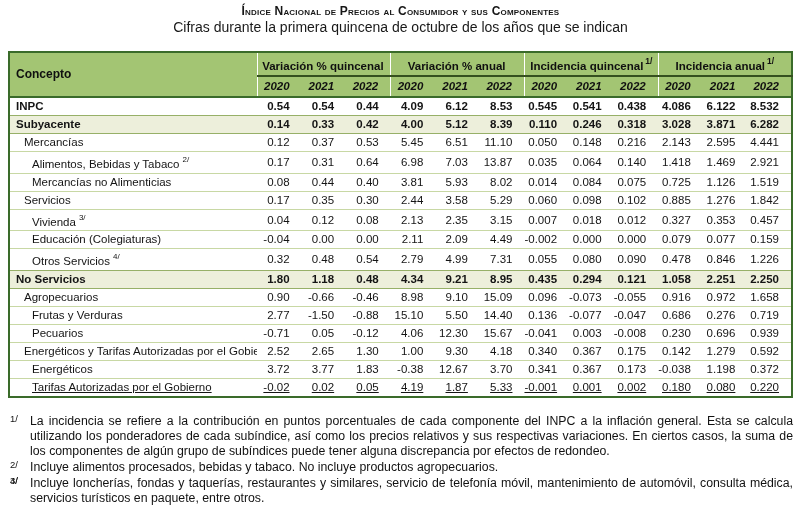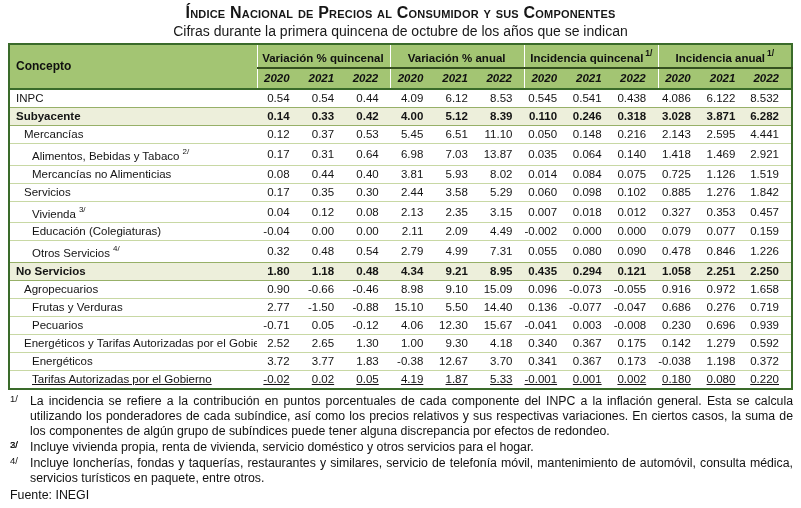--- a/index.html
+++ b/index.html
@@ -11,28 +11,28 @@
     --highlight-separator:#97B068;
   }
   *{box-sizing:border-box;margin:0;padding:0;}
   html,body{background:#ffffff;}
   body{
     width:801px;height:508px;overflow:hidden;
     font-family:"Liberation Sans","DejaVu Sans",sans-serif;
     color:#111;padding-top:4px;
   }
   .page-title{
-    text-align:center;font-weight:bold;font-size:16px;
+    text-align:center;font-weight:bold;font-size:12px;
     font-variant:small-caps;letter-spacing:.2px;color:#161616;
   }
   .page-subtitle{
     text-align:center;font-size:14px;color:#191919;margin-top:1px;margin-bottom:3px;
   }
   table.inpc{
-    width:785px;margin:4px 8px;border-collapse:collapse;table-layout:fixed;
+    width:785px;margin:16px 8px;border-collapse:collapse;table-layout:fixed;
     border:2px solid var(--table-border);
   }
   col.concept-col{width:248px;}
   thead th{
     background:var(--header-green);font-weight:bold;font-size:11.5px;color:#101010;
   }
   th.th-concept{
     text-align:left;vertical-align:middle;padding:2px 2px 2px 6px;
     font-size:12px;border-bottom:2px solid var(--table-border);
   }
@@ -50,21 +50,21 @@
   tbody td{
     font-size:11.5px;padding:2px 0;line-height:13px;
     border-bottom:1px solid var(--row-separator);color:#141414;
     white-space:nowrap;overflow:hidden;
   }
   tbody td.val{text-align:right;padding-right:12px;}
   tbody td.concept{text-align:left;}
   td.indent-0{padding-left:6px;}
   td.indent-1{padding-left:14px;}
   td.indent-2{padding-left:22px;}
-  tr.bold td{font-weight:normal;}
+  tr.bold td{font-weight:bold;}
   tr.highlight td{
     background:var(--highlight-row);font-weight:bold;
     border-top:1px solid var(--highlight-separator);
     border-bottom:1px solid var(--highlight-separator);
   }
   tr.pre-highlight td{border-bottom-color:var(--highlight-separator);}
   tbody tr:last-child td{border-bottom:none;text-decoration:underline;}
   td sup.csup{font-size:8px;position:relative;top:-1px;margin-left:3px;}
   .footnotes{margin:4px 8px 0 8px;}
   .footnote{
@@ -358,17 +358,17 @@
         <td class="val">0.002</td>
         <td class="val">0.180</td>
         <td class="val">0.080</td>
         <td class="val">0.220</td>
       </tr>
     </tbody>
 </table>
 
 <div class="footnotes">
   <div class="footnote"><span class="fn-marker">1/</span><span>La incidencia se refiere a la contribución en puntos porcentuales de cada componente del INPC a la inflación general. Esta se calcula utilizando los ponderadores de cada subíndice, así como los precios relativos y sus respectivas variaciones. En ciertos casos, la suma de los componentes de algún grupo de subíndices puede tener alguna discrepancia por efectos de redondeo.</span></div>
-  <div class="footnote"><span class="fn-marker">2/</span></div>
-  <div class="footnote"><span class="fn-marker">3/</span><span>Incluye vivienda propia, renta de vivienda, servicio doméstico y otros servicios para el hogar.</span></div>
+  <div class="footnote"><span class="fn-marker">2/</span><span>Incluye alimentos procesados, bebidas y tabaco. No incluye productos agropecuarios.</span></div>
+  <div class="footnote"><span class="fn-marker">3/</span></div>
   <div class="footnote"><span class="fn-marker">4/</span><span>Incluye loncherías, fondas y taquerías, restaurantes y similares, servicio de telefonía móvil, mantenimiento de automóvil, consulta médica, servicios turísticos en paquete, entre otros.</span></div>
 </div>
 <div class="source">Fuente: INEGI</div>
 
 </body></html>

